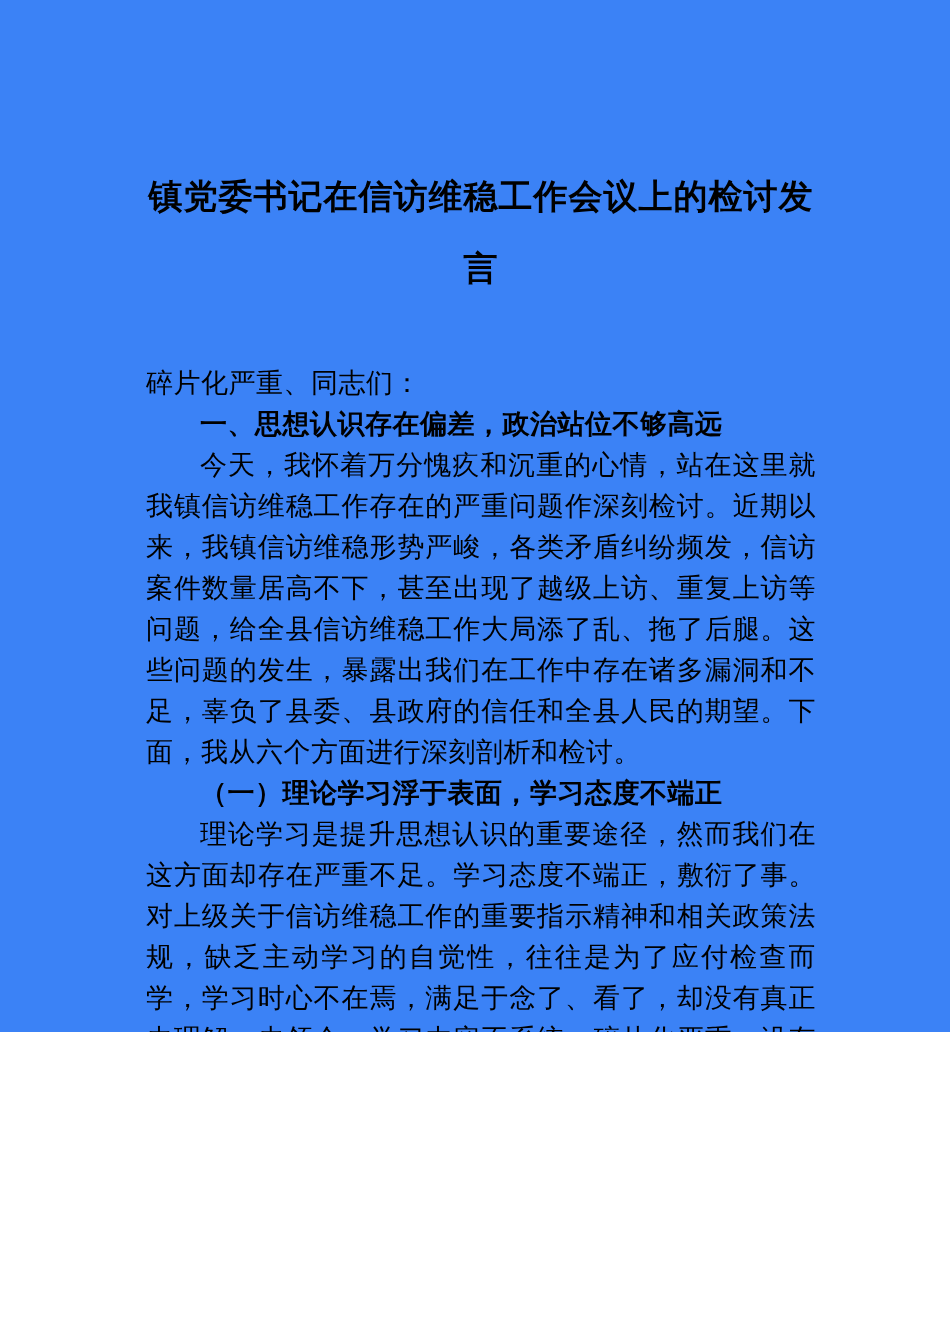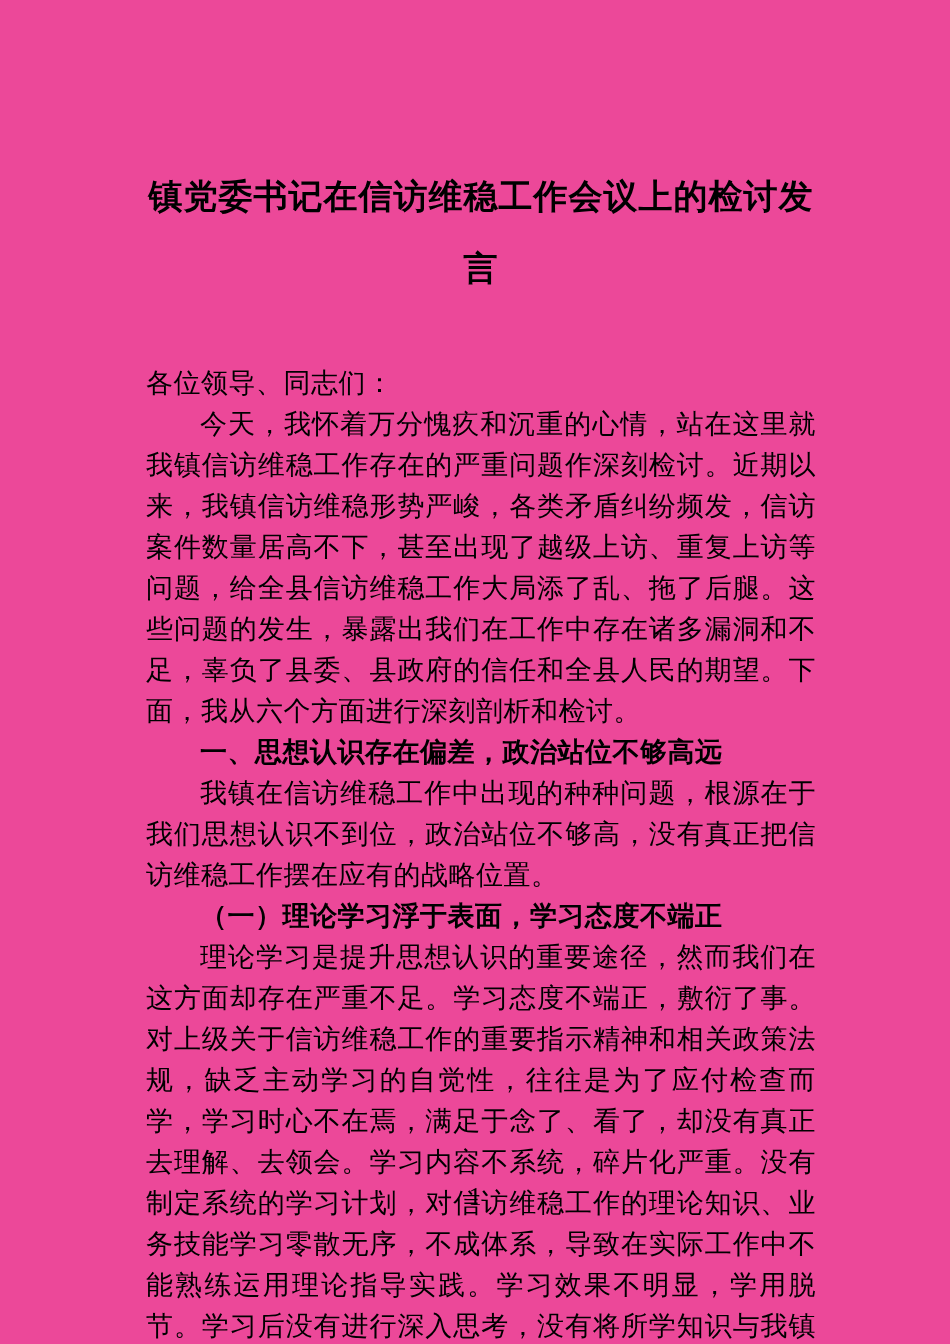--- a/index.html
+++ b/index.html
@@ -1,22 +1,22 @@
 <!DOCTYPE html>
 <html><head>
 <meta charset="utf-8">
 <style>
   * { margin: 0; padding: 0; box-sizing: border-box; }
   html, body { background: #ffffff; }
   .page {
     position: relative;
     width: 950px;
-    height: 1344px;
+    height: 1032px;
     margin: 0 auto;
-    background: #ec4899;
+    background: #3b82f6;
     color: #000000;
     font-family: "DejaVu Sans", "Liberation Sans", sans-serif;
     overflow: hidden;
   }
   .content {
     position: absolute;
     left: 146px;
     top: 160px;
     width: 670px;
   }
@@ -53,27 +53,26 @@
   }
 </style>
 </head>
 <body>
 
 <div class="page">
   <div class="content">
 
     <h1 class="doc-title">镇党委书记在信访维稳工作会议上的检讨发言</h1>
 
-    <p class="para salutation">各位领导、同志们：</p>
+    <p class="para salutation">碎片化严重、同志们：</p>
+
+    <p class="para heading-para">一、思想认识存在偏差，政治站位不够高远</p>
 
     <p class="para body-para">今天，我怀着万分愧疚和沉重的心情，站在这里就我镇信访维稳工作存在的严重问题作深刻检讨。近期以来，我镇信访维稳形势严峻，各类矛盾纠纷频发，信访案件数量居高不下，甚至出现了越级上访、重复上访等问题，给全县信访维稳工作大局添了乱、拖了后腿。这些问题的发生，暴露出我们在工作中存在诸多漏洞和不足，辜负了县委、县政府的信任和全县人民的期望。下面，我从六个方面进行深刻剖析和检讨。</p>
 
-    <p class="para heading-para">一、思想认识存在偏差，政治站位不够高远</p>
-
-    <p class="para body-para">我镇在信访维稳工作中出现的种种问题，根源在于我们思想认识不到位，政治站位不够高，没有真正把信访维稳工作摆在应有的战略位置。</p>
 
     <p class="para subheading-para">（一）理论学习浮于表面，学习态度不端正</p>
 
     <p class="para body-para">理论学习是提升思想认识的重要途径，然而我们在这方面却存在严重不足。学习态度不端正，敷衍了事。对上级关于信访维稳工作的重要指示精神和相关政策法规，缺乏主动学习的自觉性，往往是为了应付检查而学，学习时心不在焉，满足于念了、看了，却没有真正去理解、去领会。学习内容不系统，碎片化严重。没有制定系统的学习计划，对信访维稳工作的理论知识、业务技能学习零散无序，不成体系，导致在实际工作中不能熟练运用理论指导实践。学习效果不明显，学用脱节。学习后没有进行深入思考，没有将所学知识与我镇信访维稳工作的实际情况相</p>
 
   </div>
 
   <div class="page-footer">1</div>
 </div>
 

